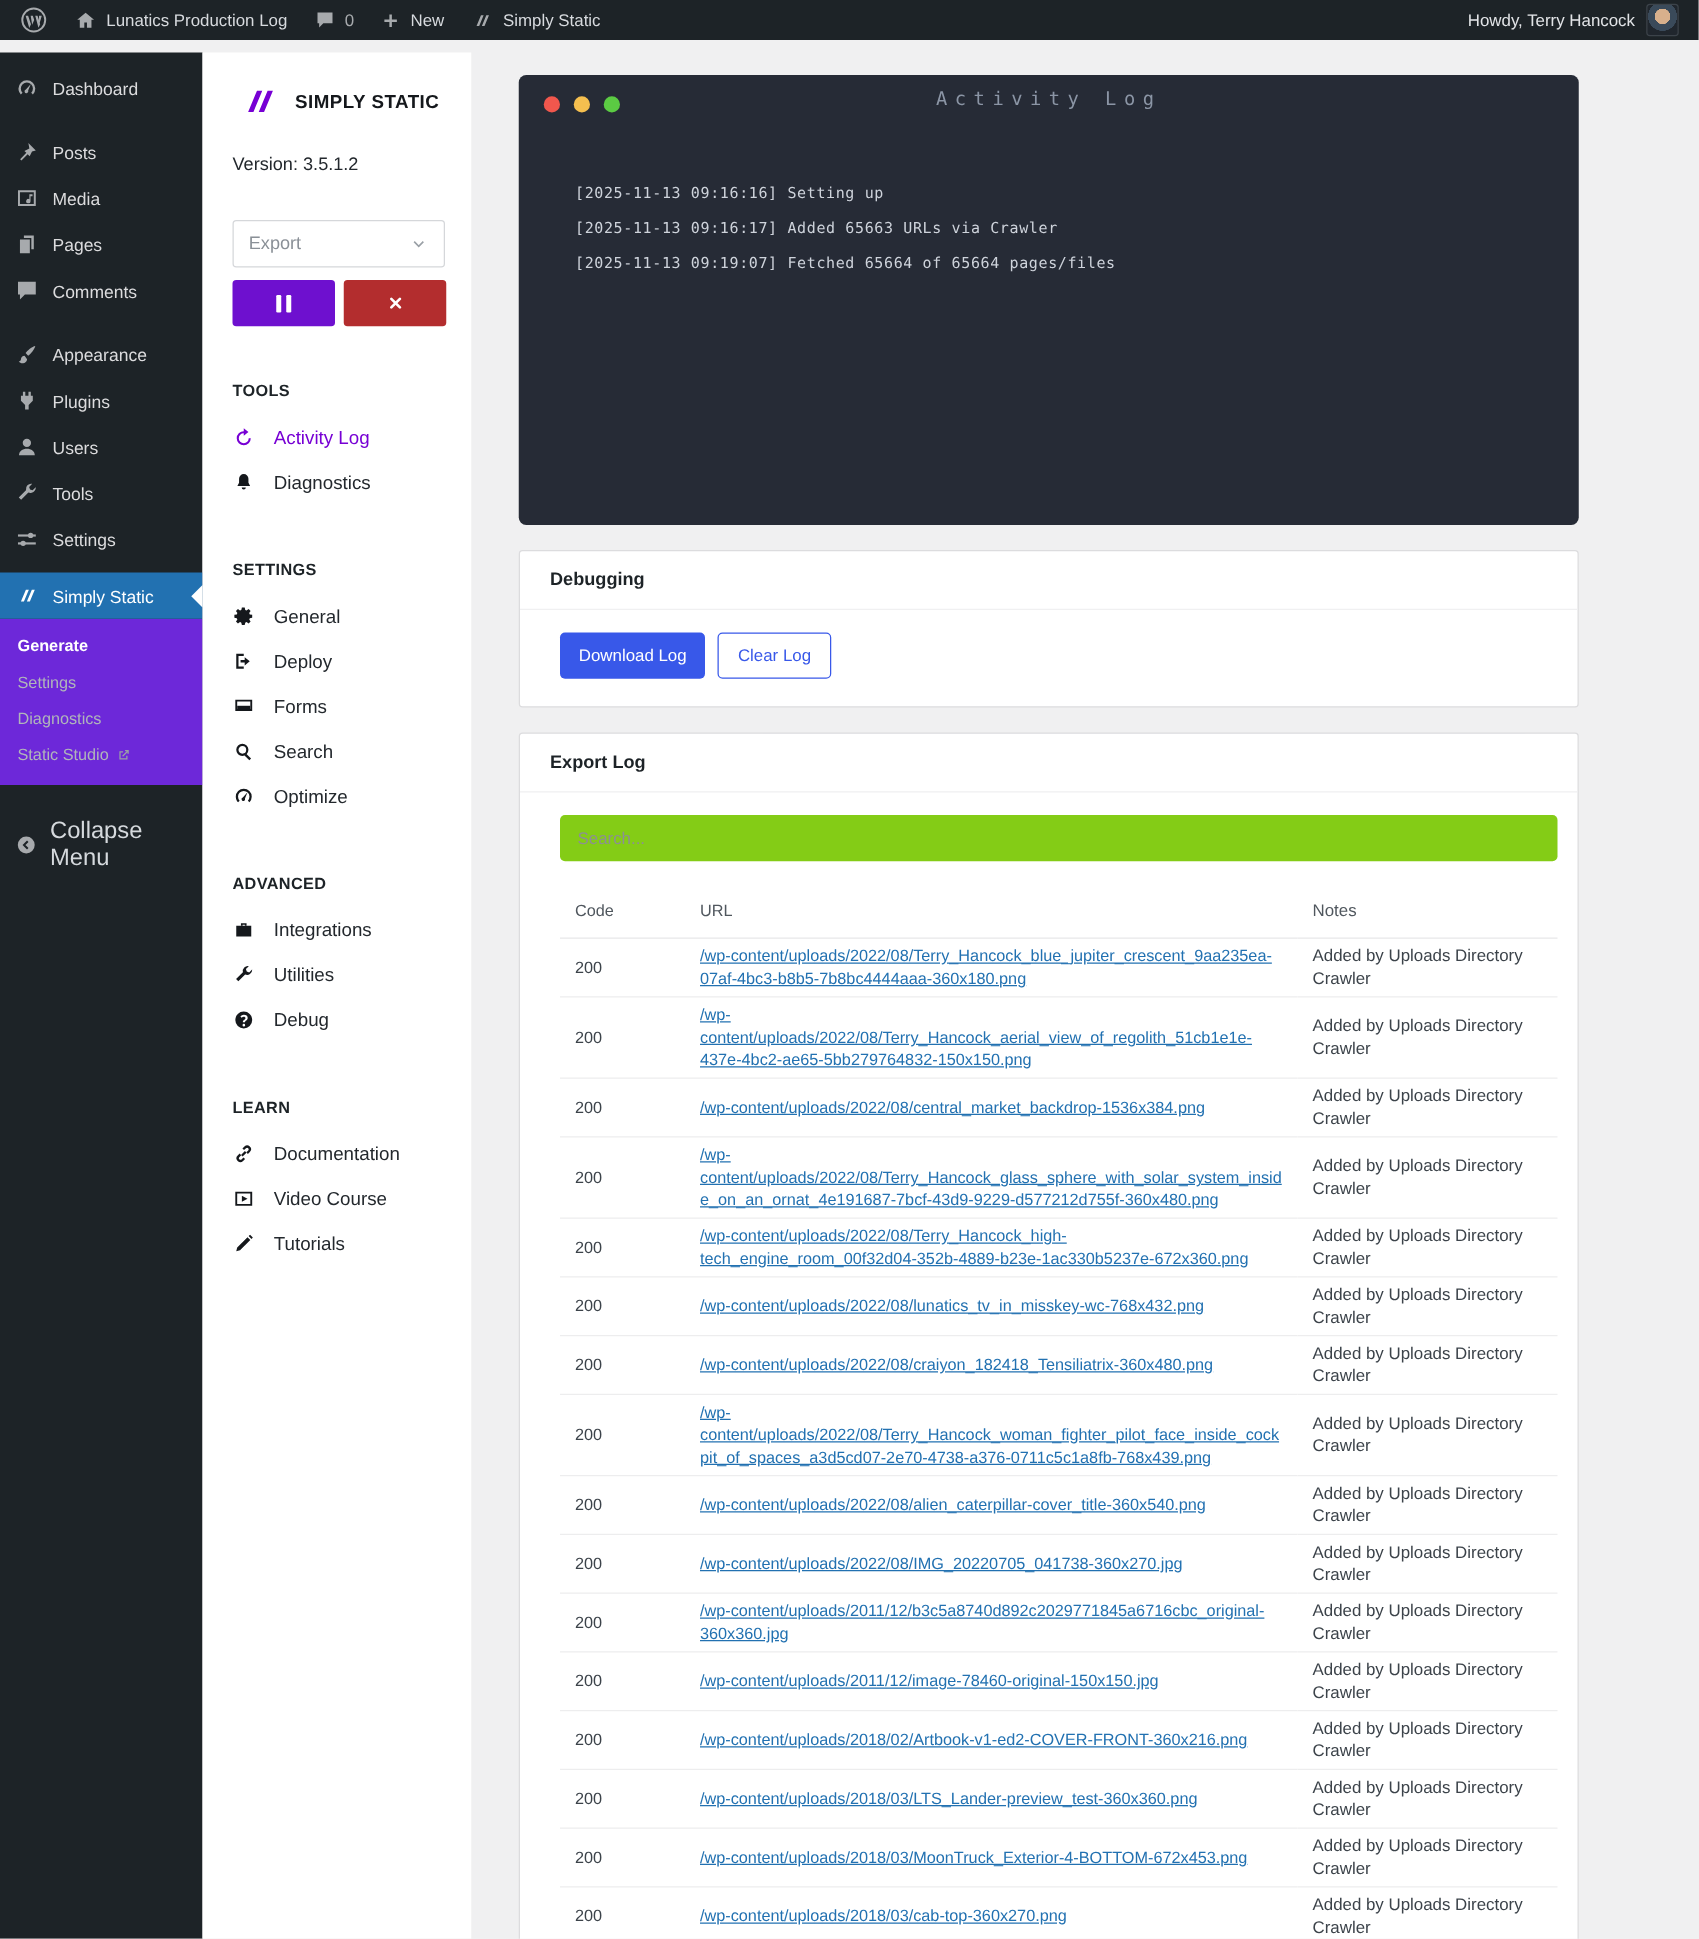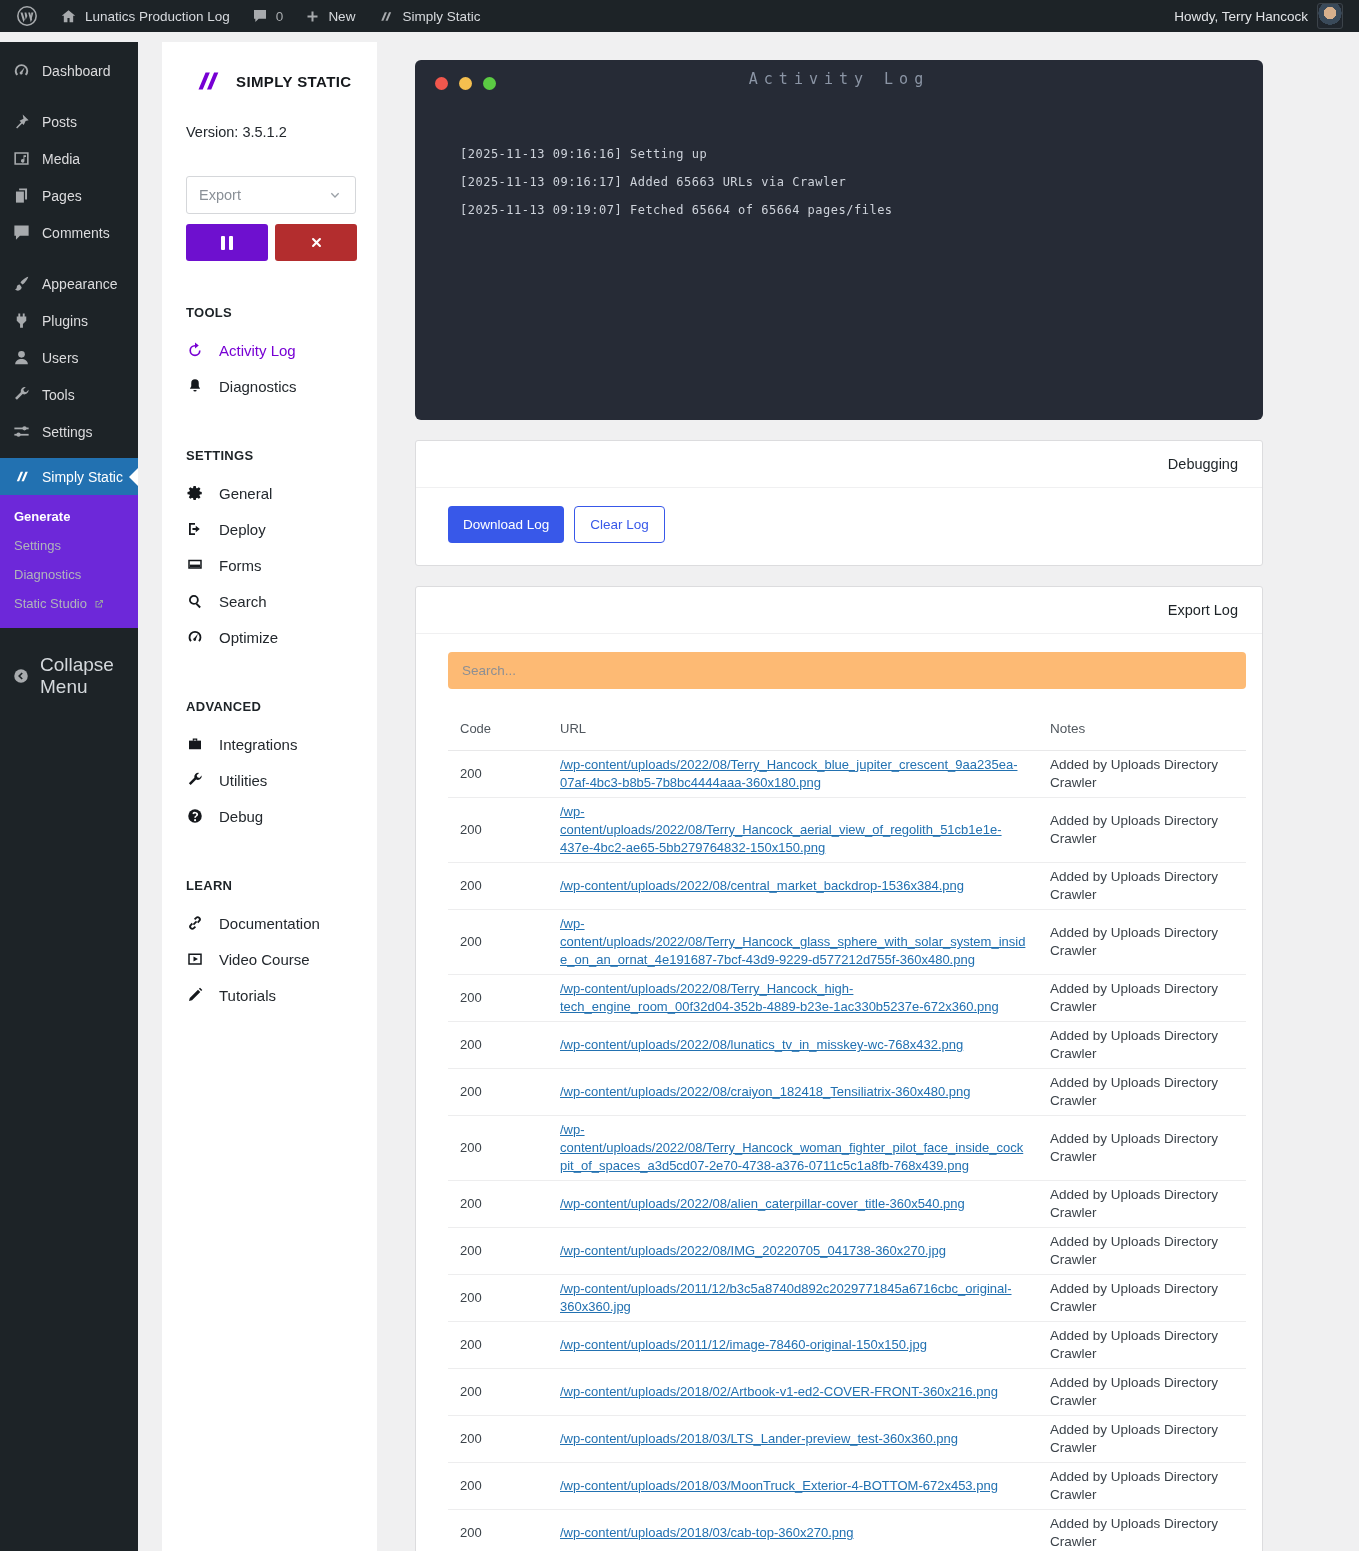--- a/index.html
+++ b/index.html
@@ -12,21 +12,21 @@
     display:flex; align-items:center; padding:0 16px; color:#c3c4c7; font-size:13.5px; z-index:50; }
   .ab-item { display:flex; align-items:center; gap:8px; margin-right:22px; color:#d7dade; cursor:pointer; }
   .ab-item .ic { color:#a7aaad; }
   .ab-count { color:#a7aaad; }
   .ab-right { margin-left:auto; display:flex; align-items:center; gap:9px; color:#e2e4e7; }
   .avatar { width:26px; height:26px; border-radius:3px; background:
     radial-gradient(circle at 50% 38%, #d8b08c 0 32%, #3a4a5a 33% 60%, #20262d 61%);
     border:1px solid #3c434a; }
 
   
-  .wp-sidebar { position:absolute; top:42px; left:0; bottom:0; width:138px; background:#1d2327; color:#dcdcde; }
+  .wp-sidebar { position:absolute; top:42px; left:0; bottom:0; width:162px; background:#1d2327; color:#dcdcde; }
   .wp-menu { padding-top:10px; }
   .wp-item { display:flex; align-items:center; gap:11px; padding:9px 10px 9px 12px; font-size:14px; cursor:pointer; }
   .wp-item .ic { color:#a7aaad; }
   .wp-gap { height:14px; }
   .wp-item.active { background:#2271b1; color:#fff; position:relative; }
   .wp-item.active .ic { color:#fff; }
   .wp-item.active::after { content:""; position:absolute; right:0; top:50%; transform:translateY(-50%);
     border:9px solid transparent; border-right-color:#fff; border-left-width:0; }
   .wp-submenu { background:#6d28d9; padding:7px 0 10px; }
   .wp-subitem { padding:7px 0 7px 14px; font-size:13px; color:#b0b5ba; cursor:pointer; display:flex; align-items:center; gap:6px; }
@@ -62,29 +62,29 @@
 
   .terminal { margin-top:18px; height:360px; background:#262b36; border-radius:6px; position:relative;
     font-family:"DejaVu Sans Mono", monospace; }
   .t-dots { position:absolute; left:20px; top:17px; display:flex; gap:11px; }
   .t-dot { width:13px; height:13px; border-radius:50%; }
   .t-title { text-align:center; padding-top:10px; color:#8b95a5; font-size:15px; letter-spacing:6px; }
   .t-body { padding:52px 45px 0; }
   .t-line { color:#ced3db; font-size:12px; line-height:28px; letter-spacing:.5px; white-space:pre; }
 
   .card { background:#fff; border:1px solid #dcdcde; border-radius:3px; margin-top:20px; }
-  .card-head { padding:15px 24px; font-size:14.5px; font-weight:normal; color:#1d2327; border-bottom:1px solid #f0f0f1;text-align:right; }
+  .card-head { padding:15px 24px; font-size:14.5px; font-weight:bold; color:#1d2327; border-bottom:1px solid #f0f0f1; }
   .card-body { padding:18px 16px 22px;margin-left:16px; }
   .btns { display:flex; gap:10px; }
   .btn-primary { background:#3858e9; color:#fff; border:none; border-radius:4px; padding:10px 15px;
     font-size:13.5px; font-family:inherit; cursor:pointer; }
   .btn-outline { background:#fff; color:#3858e9; border:1px solid #3858e9; border-radius:4px; padding:10px 15px;
     font-size:13.5px; font-family:inherit; cursor:pointer; }
 
-  .search-input { width:100%; height:37px; background:#fdba74; border:none; border-radius:4px;
+  .search-input { width:100%; height:37px; background:#84cc16; border:none; border-radius:4px;
     padding:0 14px; font-size:13.5px; font-family:inherit; color:#3c434a; }
   .search-input::placeholder { color:#8c8f94; }
 
   table.log { width:100%; border-collapse:collapse; margin-top:18px; }
   table.log th { text-align:left; font-weight:normal; color:#50575e; font-size:13px; padding:14px 12px; border-bottom:1px solid #e8e8e9; }
   table.log td { font-size:13px; color:#3c434a; padding:5px 12px; border-bottom:1px solid #ededee; vertical-align:middle; line-height:18px; }
   table.log .col-code { width:100px; }
   table.log .col-notes { width:208px; font-size:13.5px; }
   table.log td.col-url a { color:#2271b1; text-decoration:underline; overflow-wrap:break-word; word-break:normal; }
   table.log td.col-url { max-width:480px; overflow-wrap:break-word; }

